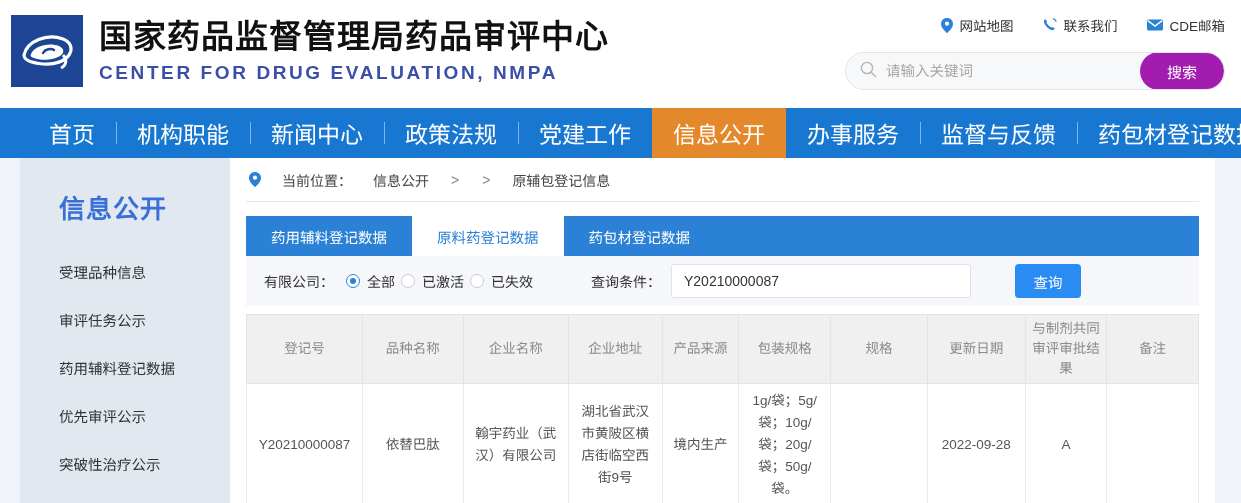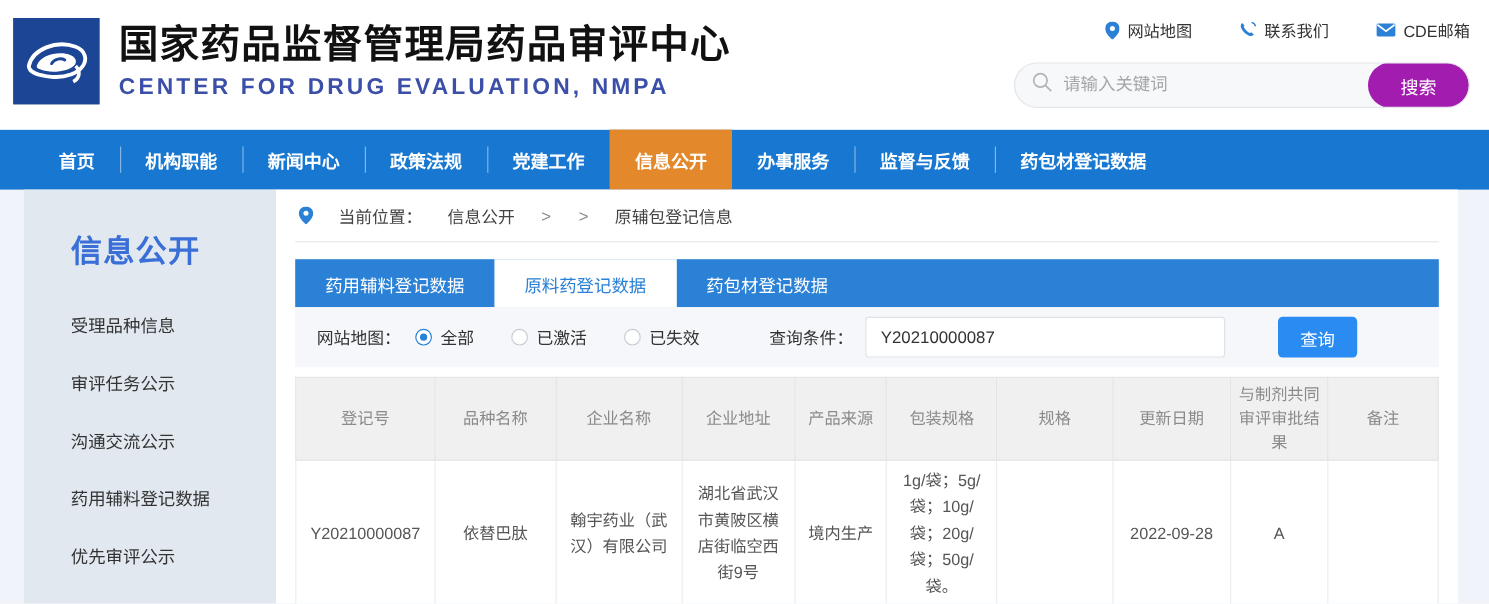--- a/index.html
+++ b/index.html
@@ -55,21 +55,21 @@
 
   .header-right {
     position: absolute;
     right: 16px;
     top: 14px;
     width: 380px;
   }
   .toplinks {
     display: flex;
     justify-content: flex-end;
-    gap: 40px;
+    gap: 30px;
     align-items: center;
     height: 22px;
   }
   .toplink {
     display: flex;
     align-items: center;
     gap: 6px;
     font-size: 13.5px;
     color: #333333;
     cursor: pointer;
@@ -118,22 +118,22 @@
     background: #1878d1;
     display: flex;
     align-items: stretch;
     padding-left: 28px;
   }
   .nav-item {
     display: flex;
     align-items: center;
     justify-content: center;
     color: #ffffff;
-    font-size: 15px;
-    font-weight: bold;
+    font-size: 23px;
+    font-weight: normal;
     padding: 0 21px;
     cursor: pointer;
     position: relative;
     white-space: nowrap;
   }
   .nav-item + .nav-item::before {
     content: "";
     position: absolute;
     left: 0; top: 14px;
     width: 1px; height: 22px;
@@ -221,21 +221,21 @@
   
   .filterbar {
     background: #f5f7fa;
     height: 50px;
     display: flex;
     align-items: center;
     padding-left: 18px;
     gap: 0;
   }
   .flabel { font-size: 14px; color: #333; white-space: nowrap; }
-  .radios { display: flex; align-items: flex-end; gap: 31px; margin-left: 12px; }
+  .radios { display: flex; align-items: flex-end; gap: 6px; margin-left: 12px; }
   .radio {
     display: flex;
     align-items: center;
     gap: 7px;
     font-size: 14px;
     color: #333;
     cursor: pointer;
     white-space: nowrap;
   }
   .dot {
@@ -389,21 +389,20 @@
   <div class="nav-item">药包材登记数据</div>
 </div>
 
 <div class="page">
 
   <div class="sidebar">
     <div class="sidebar-title">信息公开</div>
     <div class="sidebar-list">
       <div class="sidebar-item">受理品种信息</div>
       <div class="sidebar-item">审评任务公示</div>
-      <div class="sidebar-item">沟通交流公示</div>
       <div class="sidebar-item">药用辅料登记数据</div>
       <div class="sidebar-item">优先审评公示</div>
       <div class="sidebar-item">突破性治疗公示</div>
     </div>
   </div>
 
   <div class="content">
 
     <div class="breadcrumb">
       <span>
@@ -419,21 +418,21 @@
       <span>原辅包登记信息</span>
     </div>
 
     <div class="tabs">
       <div class="tab">药用辅料登记数据</div>
       <div class="tab active">原料药登记数据</div>
       <div class="tab">药包材登记数据</div>
     </div>
 
     <div class="filterbar">
-      <span class="flabel">网站地图：</span>
+      <span class="flabel">有限公司：</span>
       <div class="radios">
         <label class="radio checked">
           <span class="dot"></span>
           <span>全部</span>
         </label>
         <label class="radio">
           <span class="dot"></span>
           <span>已激活</span>
         </label>
         <label class="radio">

